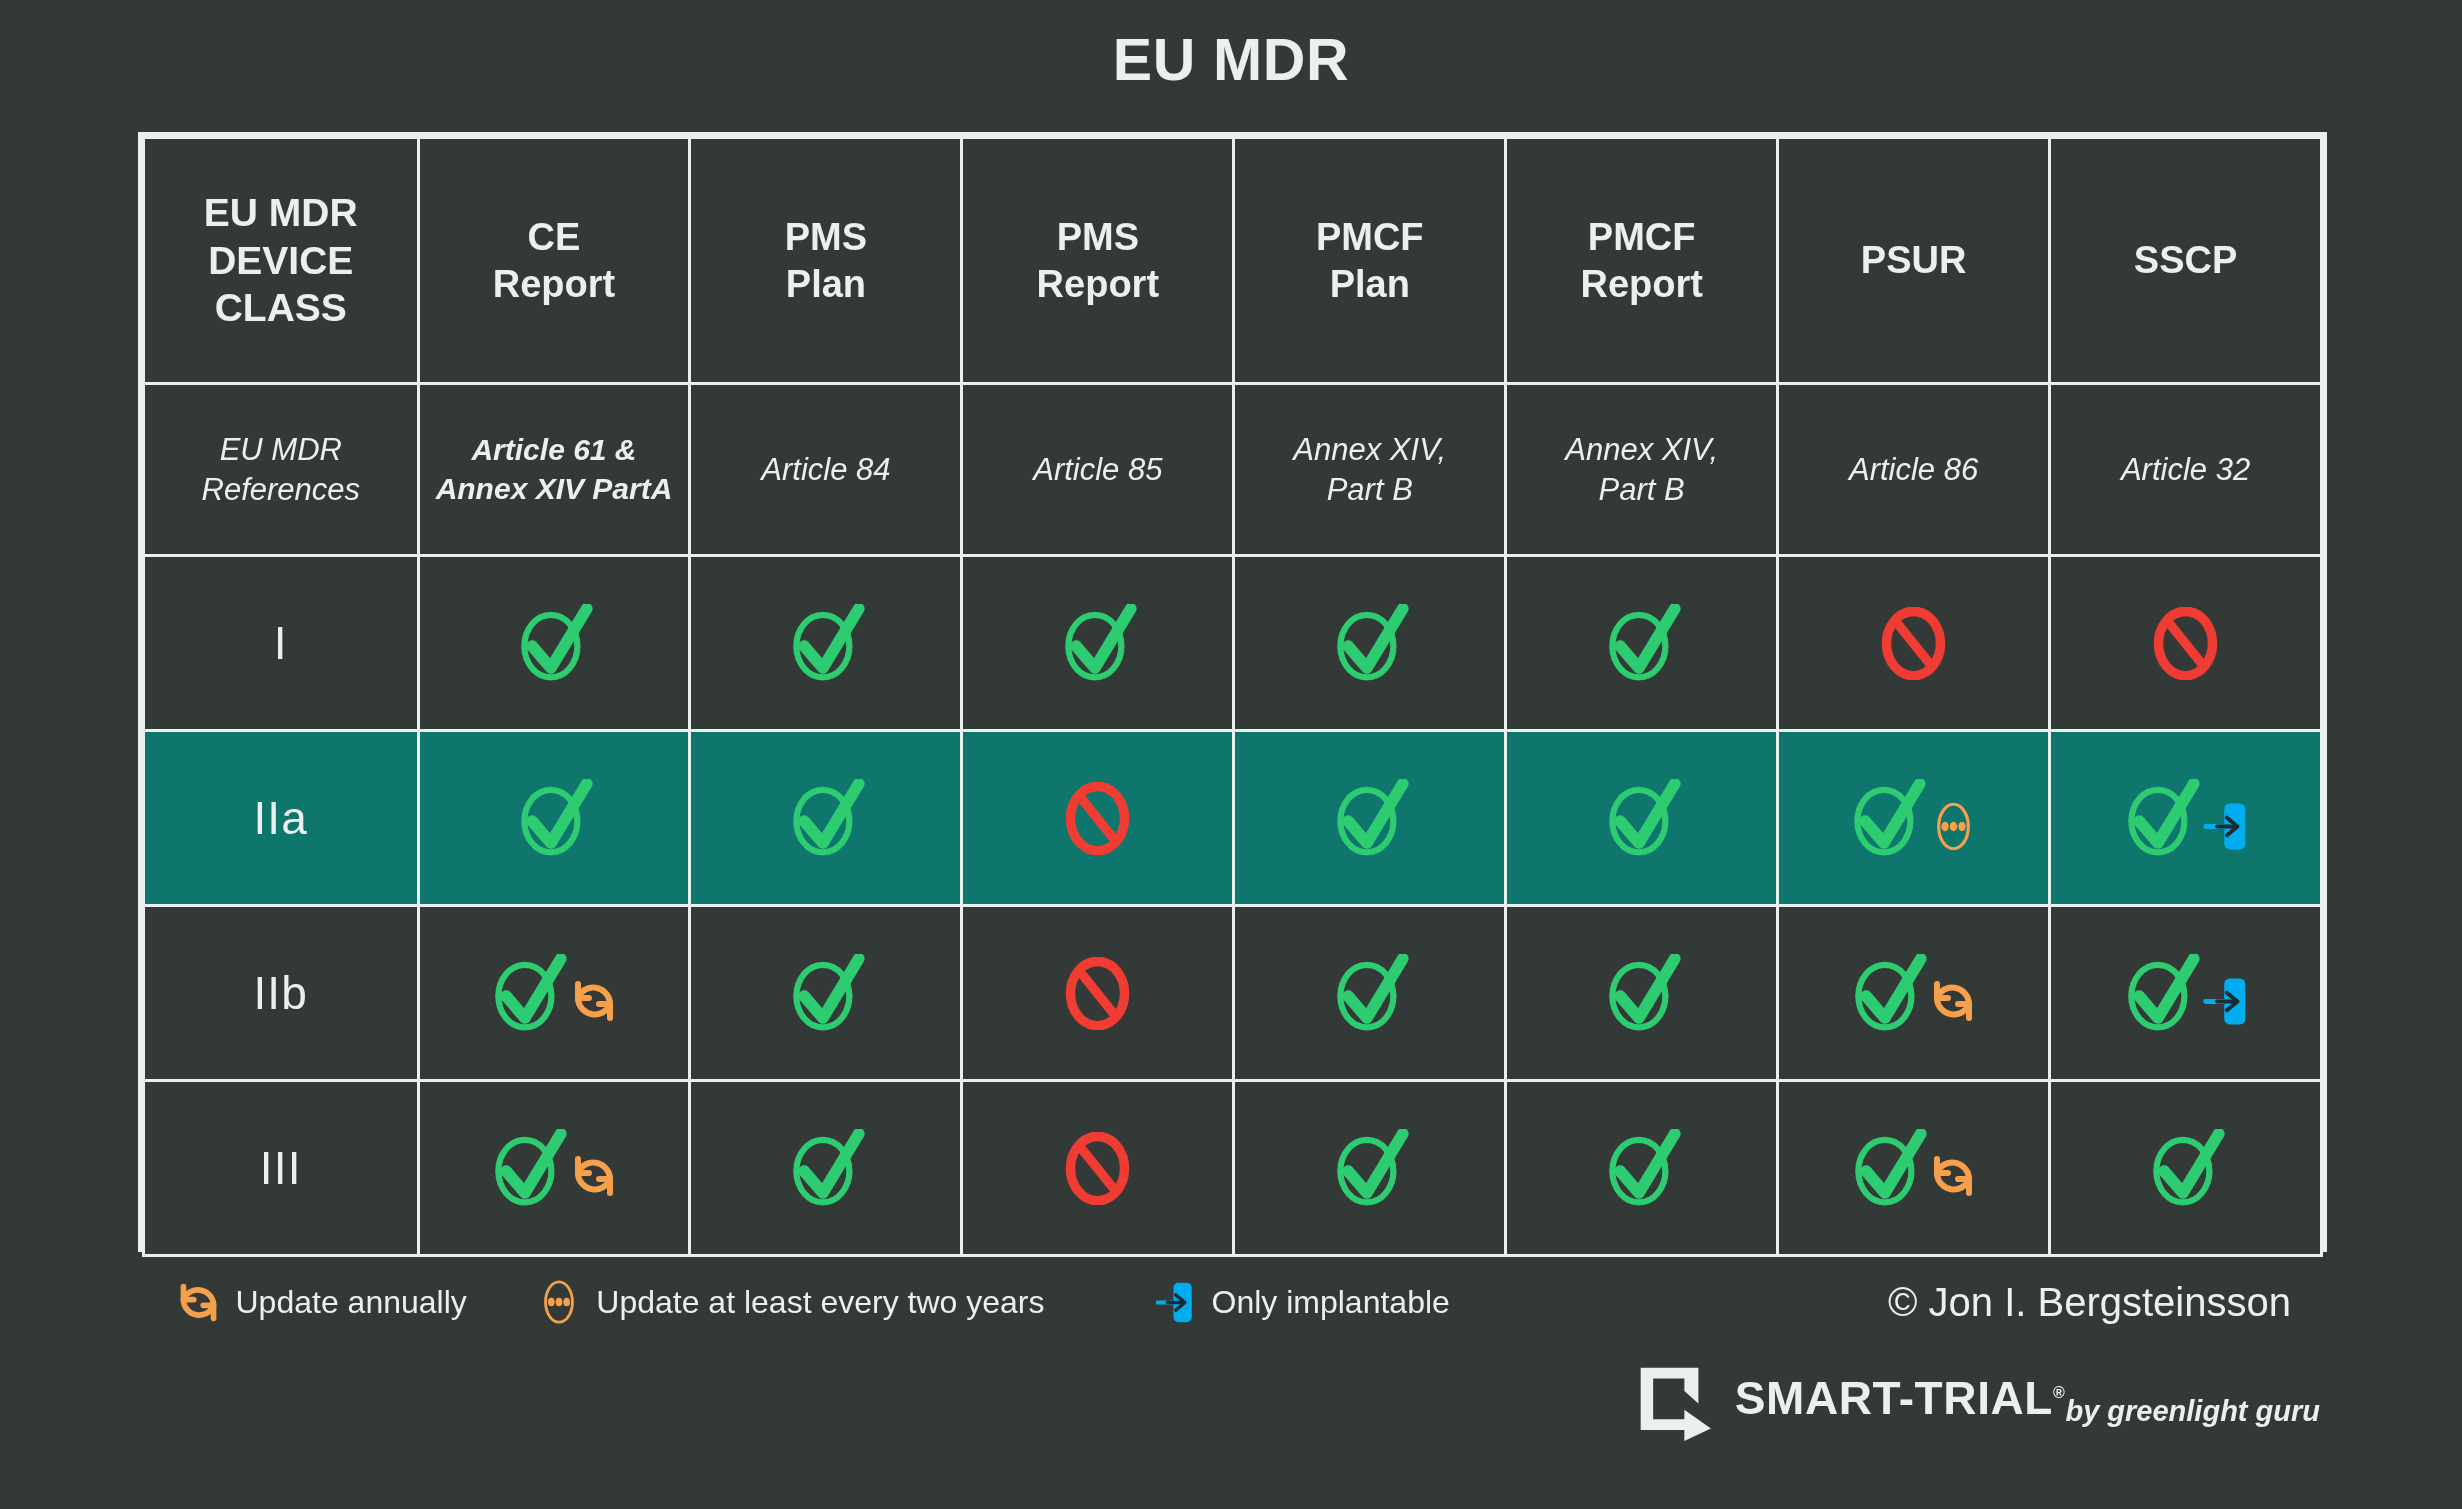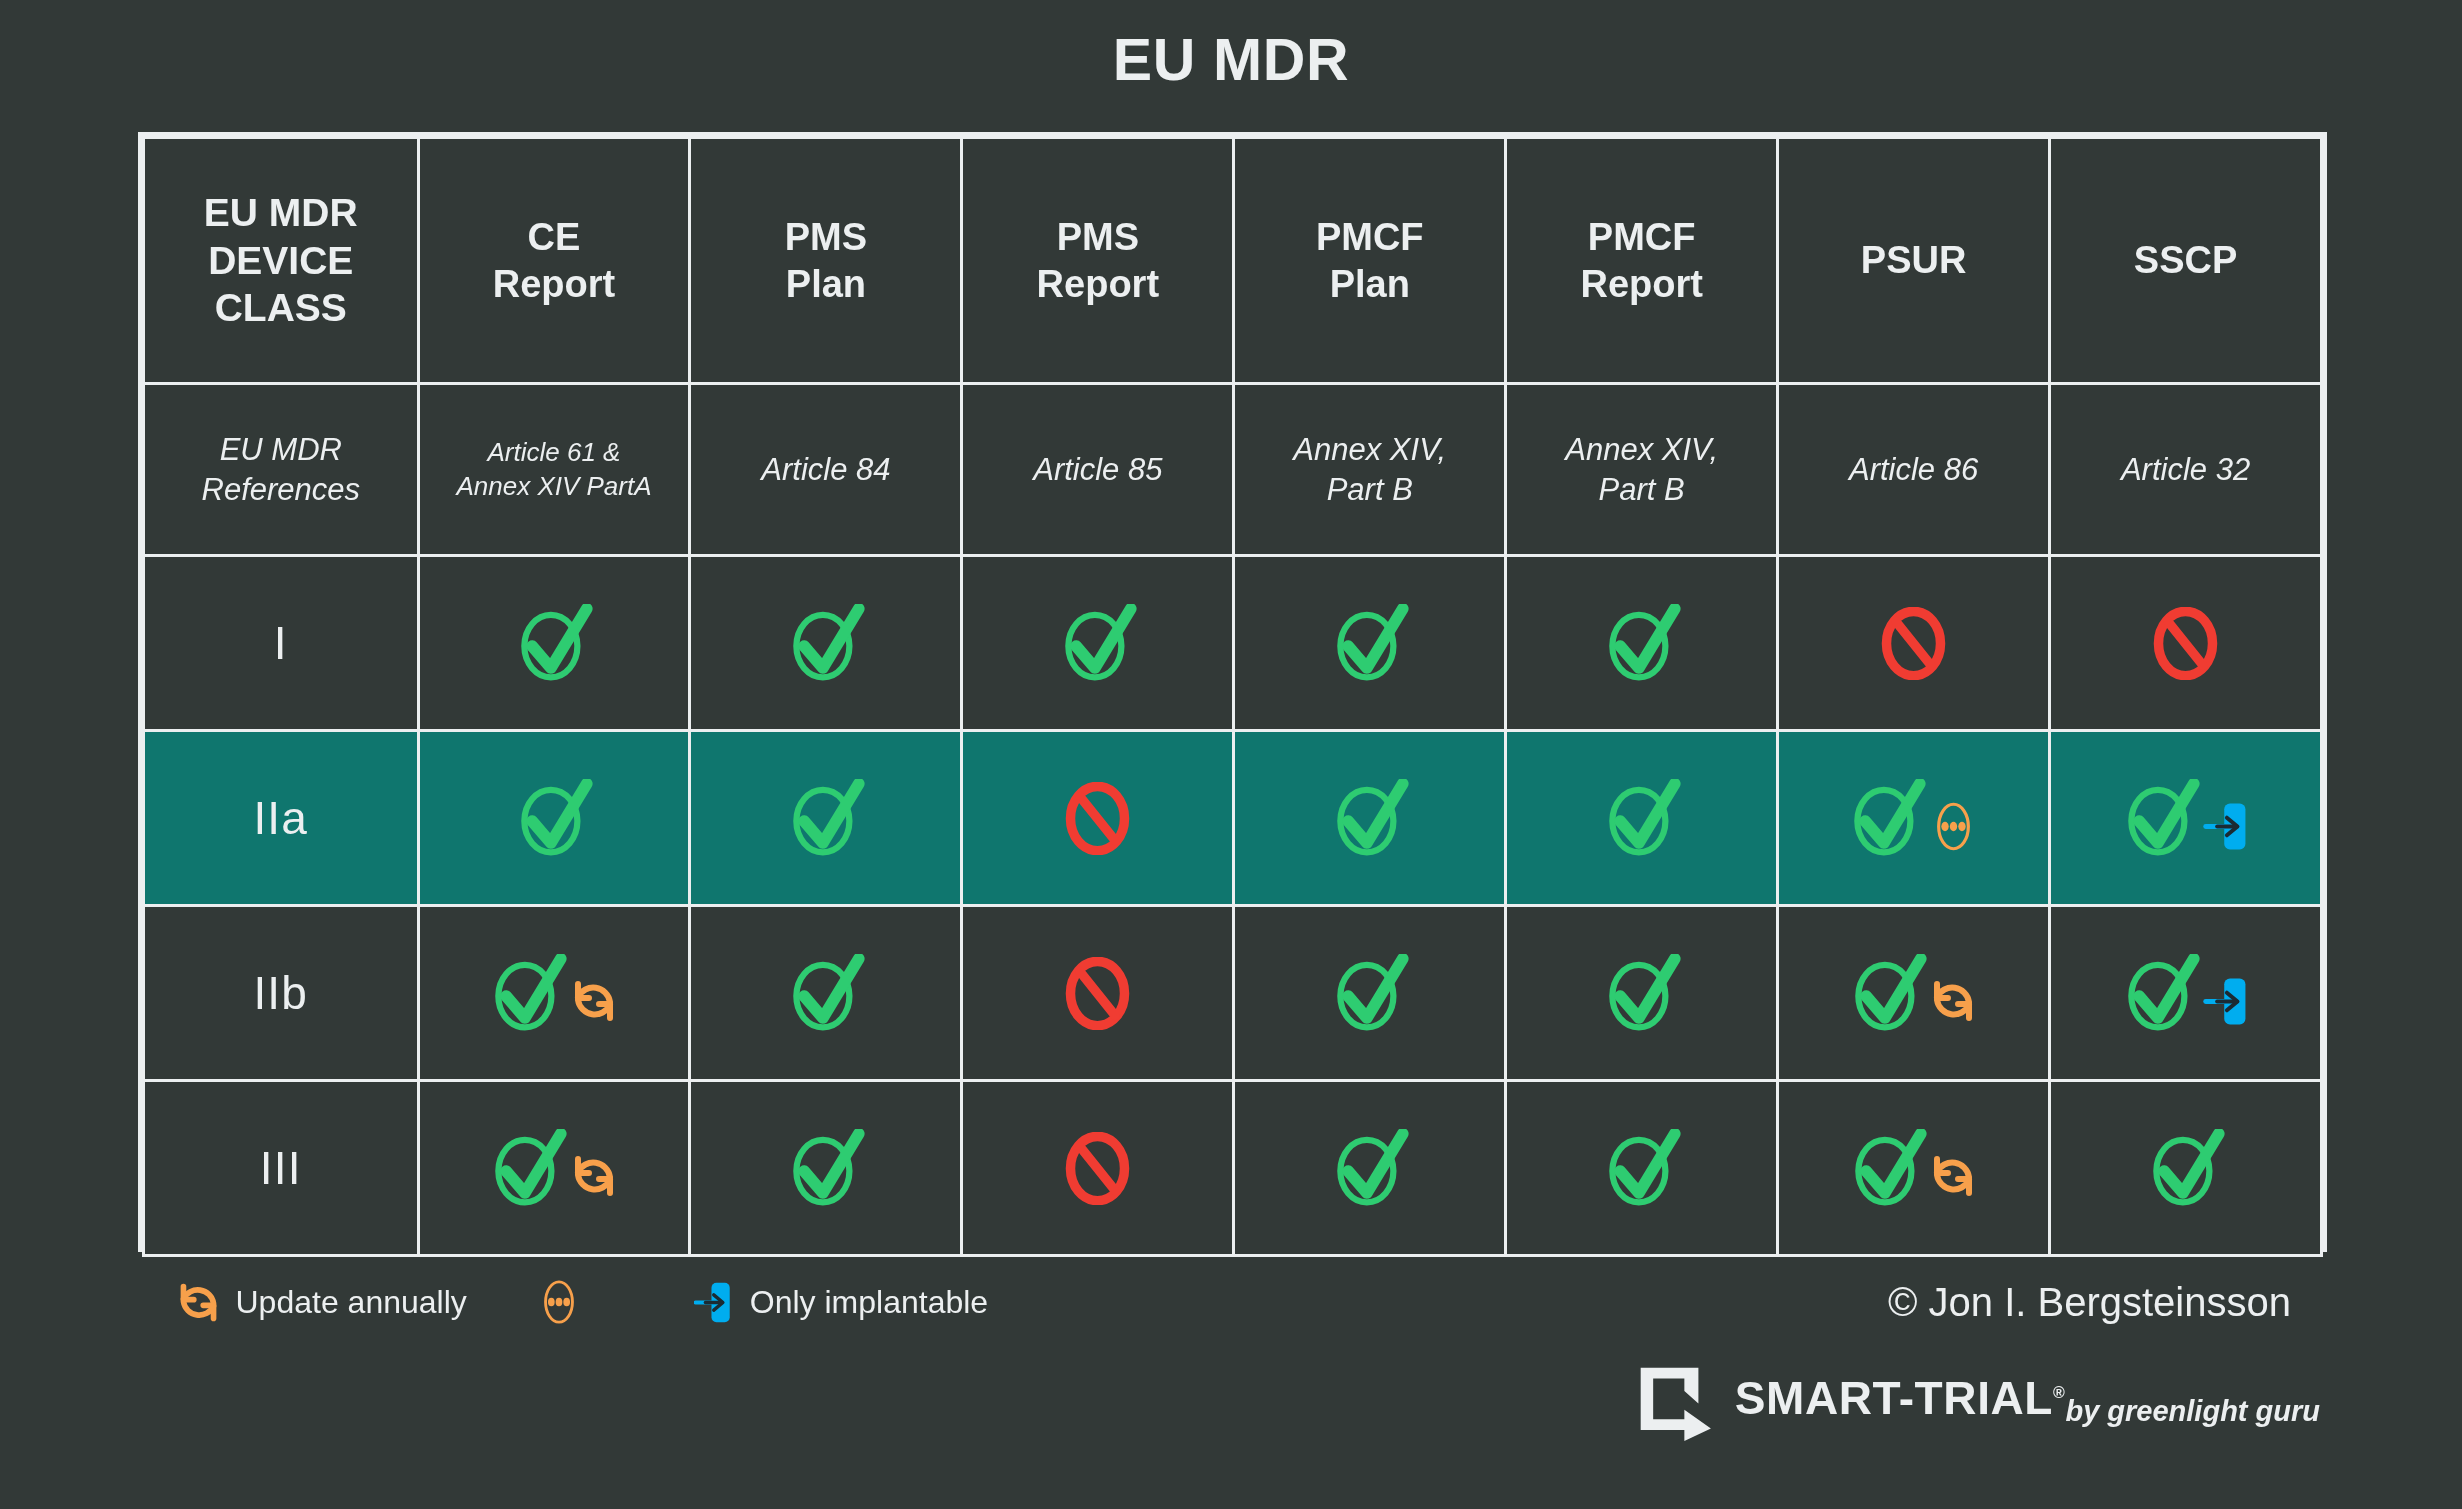--- a/index.html
+++ b/index.html
@@ -72,21 +72,21 @@
 
   
   tr.ref-row td { height: 172px; }
   .ref-text {
     font-size: 31px;
     font-style: italic;
     line-height: 1.28;
     white-space: pre-line;
     color: #eceff0;
   }
-  .ref-text.small { font-size: 26px; }
+  .ref-text.small { font-size: 30px; font-weight: bold; }
 
   
   tr.data-row td { height: 175px; }
   tr.data-row.highlight td { background: #0f766e; }
 
   .class-label {
     font-size: 46px;
     font-weight: 400;
     letter-spacing: 1.2px;
     color: #eceff0;
@@ -549,20 +549,21 @@
         </svg>
         <span>Update annually</span>
       </div>
       <div class="legend-item" id="li-twoyear">
         <svg class="ic legend-ic-dots" viewBox="0 0 100 100">
           <ellipse cx="50" cy="50" rx="28" ry="42" fill="none" stroke="#F7A04B" stroke-width="6"></ellipse>
           <ellipse cx="34" cy="50" rx="7" ry="9" fill="#F7A04B"></ellipse>
           <ellipse cx="50" cy="50" rx="7" ry="9" fill="#F7A04B"></ellipse>
           <ellipse cx="66" cy="50" rx="7" ry="9" fill="#F7A04B"></ellipse>
         </svg>
+        <span>Update at least every two years</span>
       </div>
       <div class="legend-item" id="li-implant">
         <svg class="ic legend-ic-implant" viewBox="0 0 100 120">
           <rect x="46" y="8" width="48" height="104" rx="13" fill="#00ADEF"></rect>
           <line x1="4" y1="60" x2="72" y2="60" stroke="#00ADEF" stroke-width="11" stroke-linecap="round"></line>
           <path d="M52 40 L76 60 L52 80" fill="none" stroke="#1b2b33" stroke-width="9" stroke-linecap="round" stroke-linejoin="round"></path>
           <line x1="30" y1="60" x2="74" y2="60" stroke="#1b2b33" stroke-width="9" stroke-linecap="round"></line>
         </svg>
         <span>Only implantable</span>
       </div>

